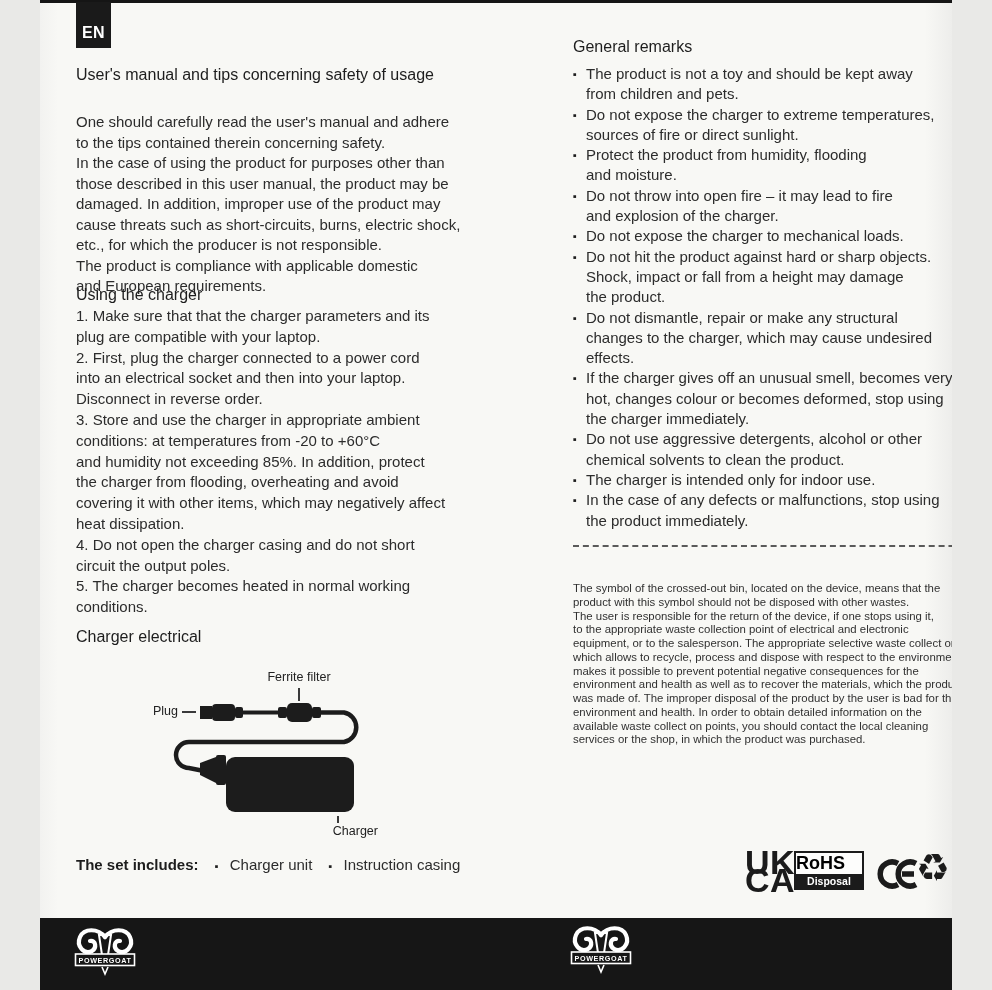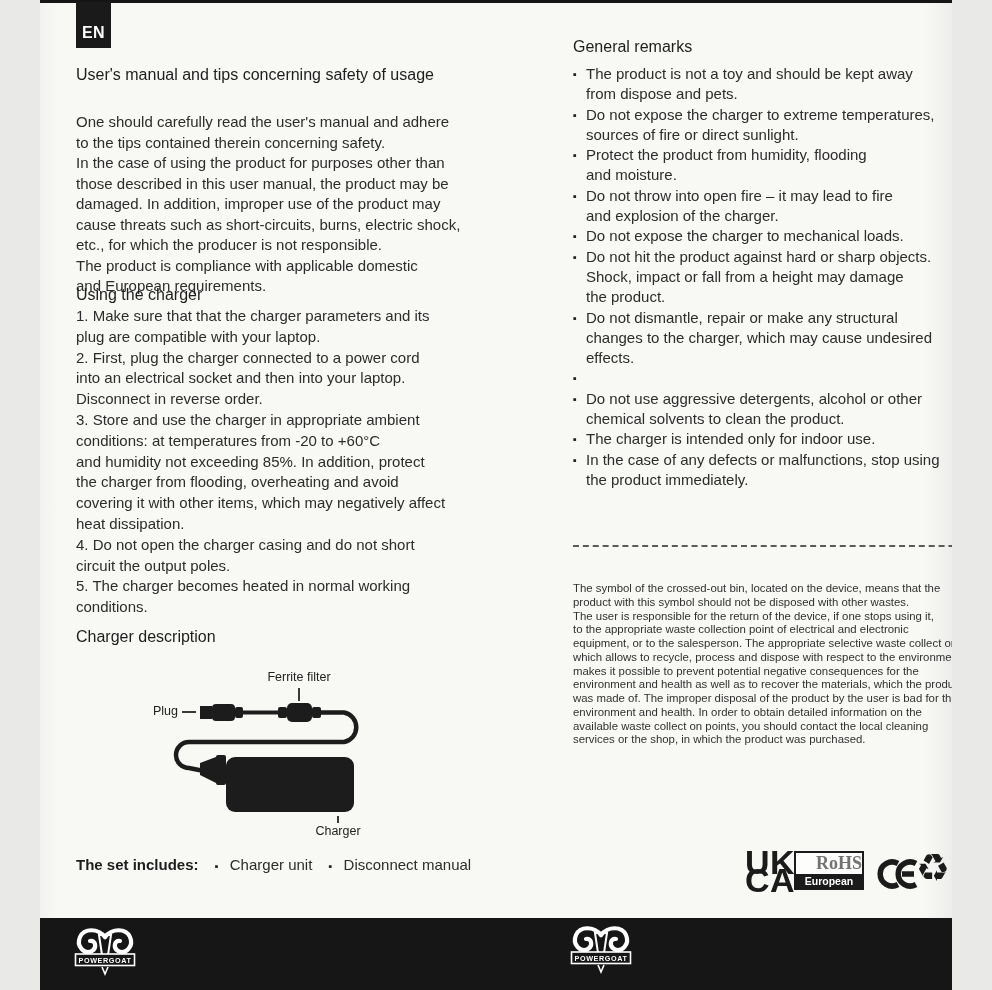--- a/index.html
+++ b/index.html
@@ -29,21 +29,21 @@
   .leader-v{width:2px;background:#3a3a3a;}
   .leader-h{height:2px;background:#3a3a3a;}
   
   .set-line{left:36px;top:856px;width:460px;font-size:15px;color:#2c2c2c;}
   .set-line .lbl{font-weight:700;color:#1d1d1d;}
   .blt2{font-size:11px;margin:0 7px 0 12px;color:#1d1d1d;}
   
   .ukca{left:705px;top:853px;font-weight:700;font-size:34px;line-height:18px;
     letter-spacing:.5px;color:#1b1b1b;font-stretch:condensed;}
   .rohs{left:754px;top:851px;width:66px;border:2.5px solid #1b1b1b;background:#fdfdfc;}
-  .rohs-top{font-size:18px;font-weight:700;line-height:21px;text-align:right;color:#737373;font-family:Liberation Serif, serif;}
+  .rohs-top{font-size:18px;font-weight:700;line-height:21px;text-align:left;color:#000000;}
   .rohs-bot{background:#1b1b1b;color:#fff;font-size:10.5px;font-weight:700;line-height:14px;text-align:center;}
   .recycle{left:876px;top:846px;font-family:"DejaVu Sans",sans-serif;font-size:38px;line-height:44px;color:#1b1b1b;}
   .sr{position:absolute;width:1px;height:1px;overflow:hidden;clip:rect(0 0 0 0);}
   
   .footer-bar{left:0;top:918px;width:992px;height:72px;background:#161616;}
 </style>
 </head>
 <body>
 
 <div class="page">
@@ -75,21 +75,21 @@
 conditions: at temperatures from -20 to +60°C
 and humidity not exceeding 85%. In addition, protect
 the charger from flooding, overheating and avoid
 covering it with other items, which may negatively affect
 heat dissipation.
 4. Do not open the charger casing and do not short
 circuit the output poles.
 5. The charger becomes heated in normal working
 conditions.</div>
 
-  <div class="abs h" style="left:36px;top:628px;">Charger description</div>
+  <div class="abs h" style="left:36px;top:628px;">Charger electrical</div>
 
   <div class="abs diag-label" style="left:204px;top:670px;width:110px;text-align:center;">Ferrite filter</div>
   <div class="abs leader-v" style="left:258px;top:688px;height:13px;"></div>
   <div class="abs diag-label" style="left:100px;top:704px;width:38px;text-align:right;">Plug</div>
   <div class="abs leader-h" style="left:142px;top:711px;width:14px;"></div>
 
   <svg class="abs" style="left:130px;top:695px;" width="350" height="130" viewBox="0 0 350 130">
     <g fill="#1c1c1c" stroke="none">
       <rect x="30" y="11" width="12" height="13"></rect>
       <rect x="42" y="9" width="23" height="17" rx="4"></rect>
@@ -99,37 +99,37 @@
       <rect x="142" y="12" width="9" height="11" rx="2"></rect>
       <polygon points="30,68 46,62 46,88 30,80"></polygon>
       <rect x="46" y="60" width="10" height="30" rx="2"></rect>
       <rect x="56" y="62" width="128" height="55" rx="9"></rect>
     </g>
     <line x1="63" y1="17.5" x2="120" y2="17.5" stroke="#1c1c1c" stroke-width="4"></line>
     <path d="M150 17.5 L174 17.5 A15 15 0 0 1 174 47 L19 47 A13 13 0 0 0 19 73 L34 76" fill="none" stroke="#1c1c1c" stroke-width="4.5" stroke-linecap="round"></path>
     <line x1="168" y1="121" x2="168" y2="128" stroke="#3a3a3a" stroke-width="2"></line>
   </svg>
 
-  <div class="abs diag-label" style="left:258px;top:824px;width:80px;text-align:center;">Charger</div>
+  <div class="abs diag-label" style="left:258px;top:824px;width:80px;text-align:right;">Charger</div>
 
   <div class="abs set-line">
     <span class="lbl">The set includes:</span>
     <span class="blt2">▪</span>
     <span>Charger unit</span>
     <span class="blt2">▪</span>
-    <span>Disconnect manual</span>
+    <span>Instruction casing</span>
   </div>
 
   <div class="abs h" style="left:533px;top:38px;">General remarks</div>
 
   <ul class="abs bullets">
     <li>
       <span class="blt">▪</span>
       <span class="btext pre">The product is not a toy and should be kept away
-from dispose and pets.</span>
+from children and pets.</span>
       </li>
     <li>
       <span class="blt">▪</span>
       <span class="btext pre">Do not expose the charger to extreme temperatures,
 sources of fire or direct sunlight.</span>
       </li>
     <li>
       <span class="blt">▪</span>
       <span class="btext pre">Protect the product from humidity, flooding
 and moisture.</span>
@@ -150,20 +150,23 @@
 the product.</span>
       </li>
     <li>
       <span class="blt">▪</span>
       <span class="btext pre">Do not dismantle, repair or make any structural
 changes to the charger, which may cause undesired
 effects.</span>
       </li>
     <li>
       <span class="blt">▪</span>
+      <span class="btext pre">If the charger gives off an unusual smell, becomes very
+hot, changes colour or becomes deformed, stop using
+the charger immediately.</span>
       </li>
     <li>
       <span class="blt">▪</span>
       <span class="btext pre">Do not use aggressive detergents, alcohol or other
 chemical solvents to clean the product.</span>
       </li>
     <li>
       <span class="blt">▪</span>
       <span class="btext pre">The charger is intended only for indoor use.</span>
       </li>
@@ -190,21 +193,21 @@
 available waste collect on points, you should contact the local cleaning
 services or the shop, in which the product was purchased.</div>
 
   <div class="abs ukca">
     <div>UK</div>
     <div>CA</div>
   </div>
 
   <div class="abs rohs">
     <div class="rohs-top">RoHS</div>
-    <div class="rohs-bot">European</div>
+    <div class="rohs-bot">Disposal</div>
   </div>
 
   <svg class="abs" style="left:832px;top:858px;" width="46" height="32" viewBox="0 0 46 32">
     <path d="M26 5.5 A12 12 0 1 0 26 26.5" fill="none" stroke="#1b1b1b" stroke-width="5.5"></path>
     <path d="M44 5.5 A12 12 0 1 0 44 26.5" fill="none" stroke="#1b1b1b" stroke-width="5.5"></path>
     <line x1="30" y1="16" x2="42" y2="16" stroke="#1b1b1b" stroke-width="5.5"></line>
   </svg>
   <span class="sr">CE</span>
 
   <div class="abs recycle">♻</div>

